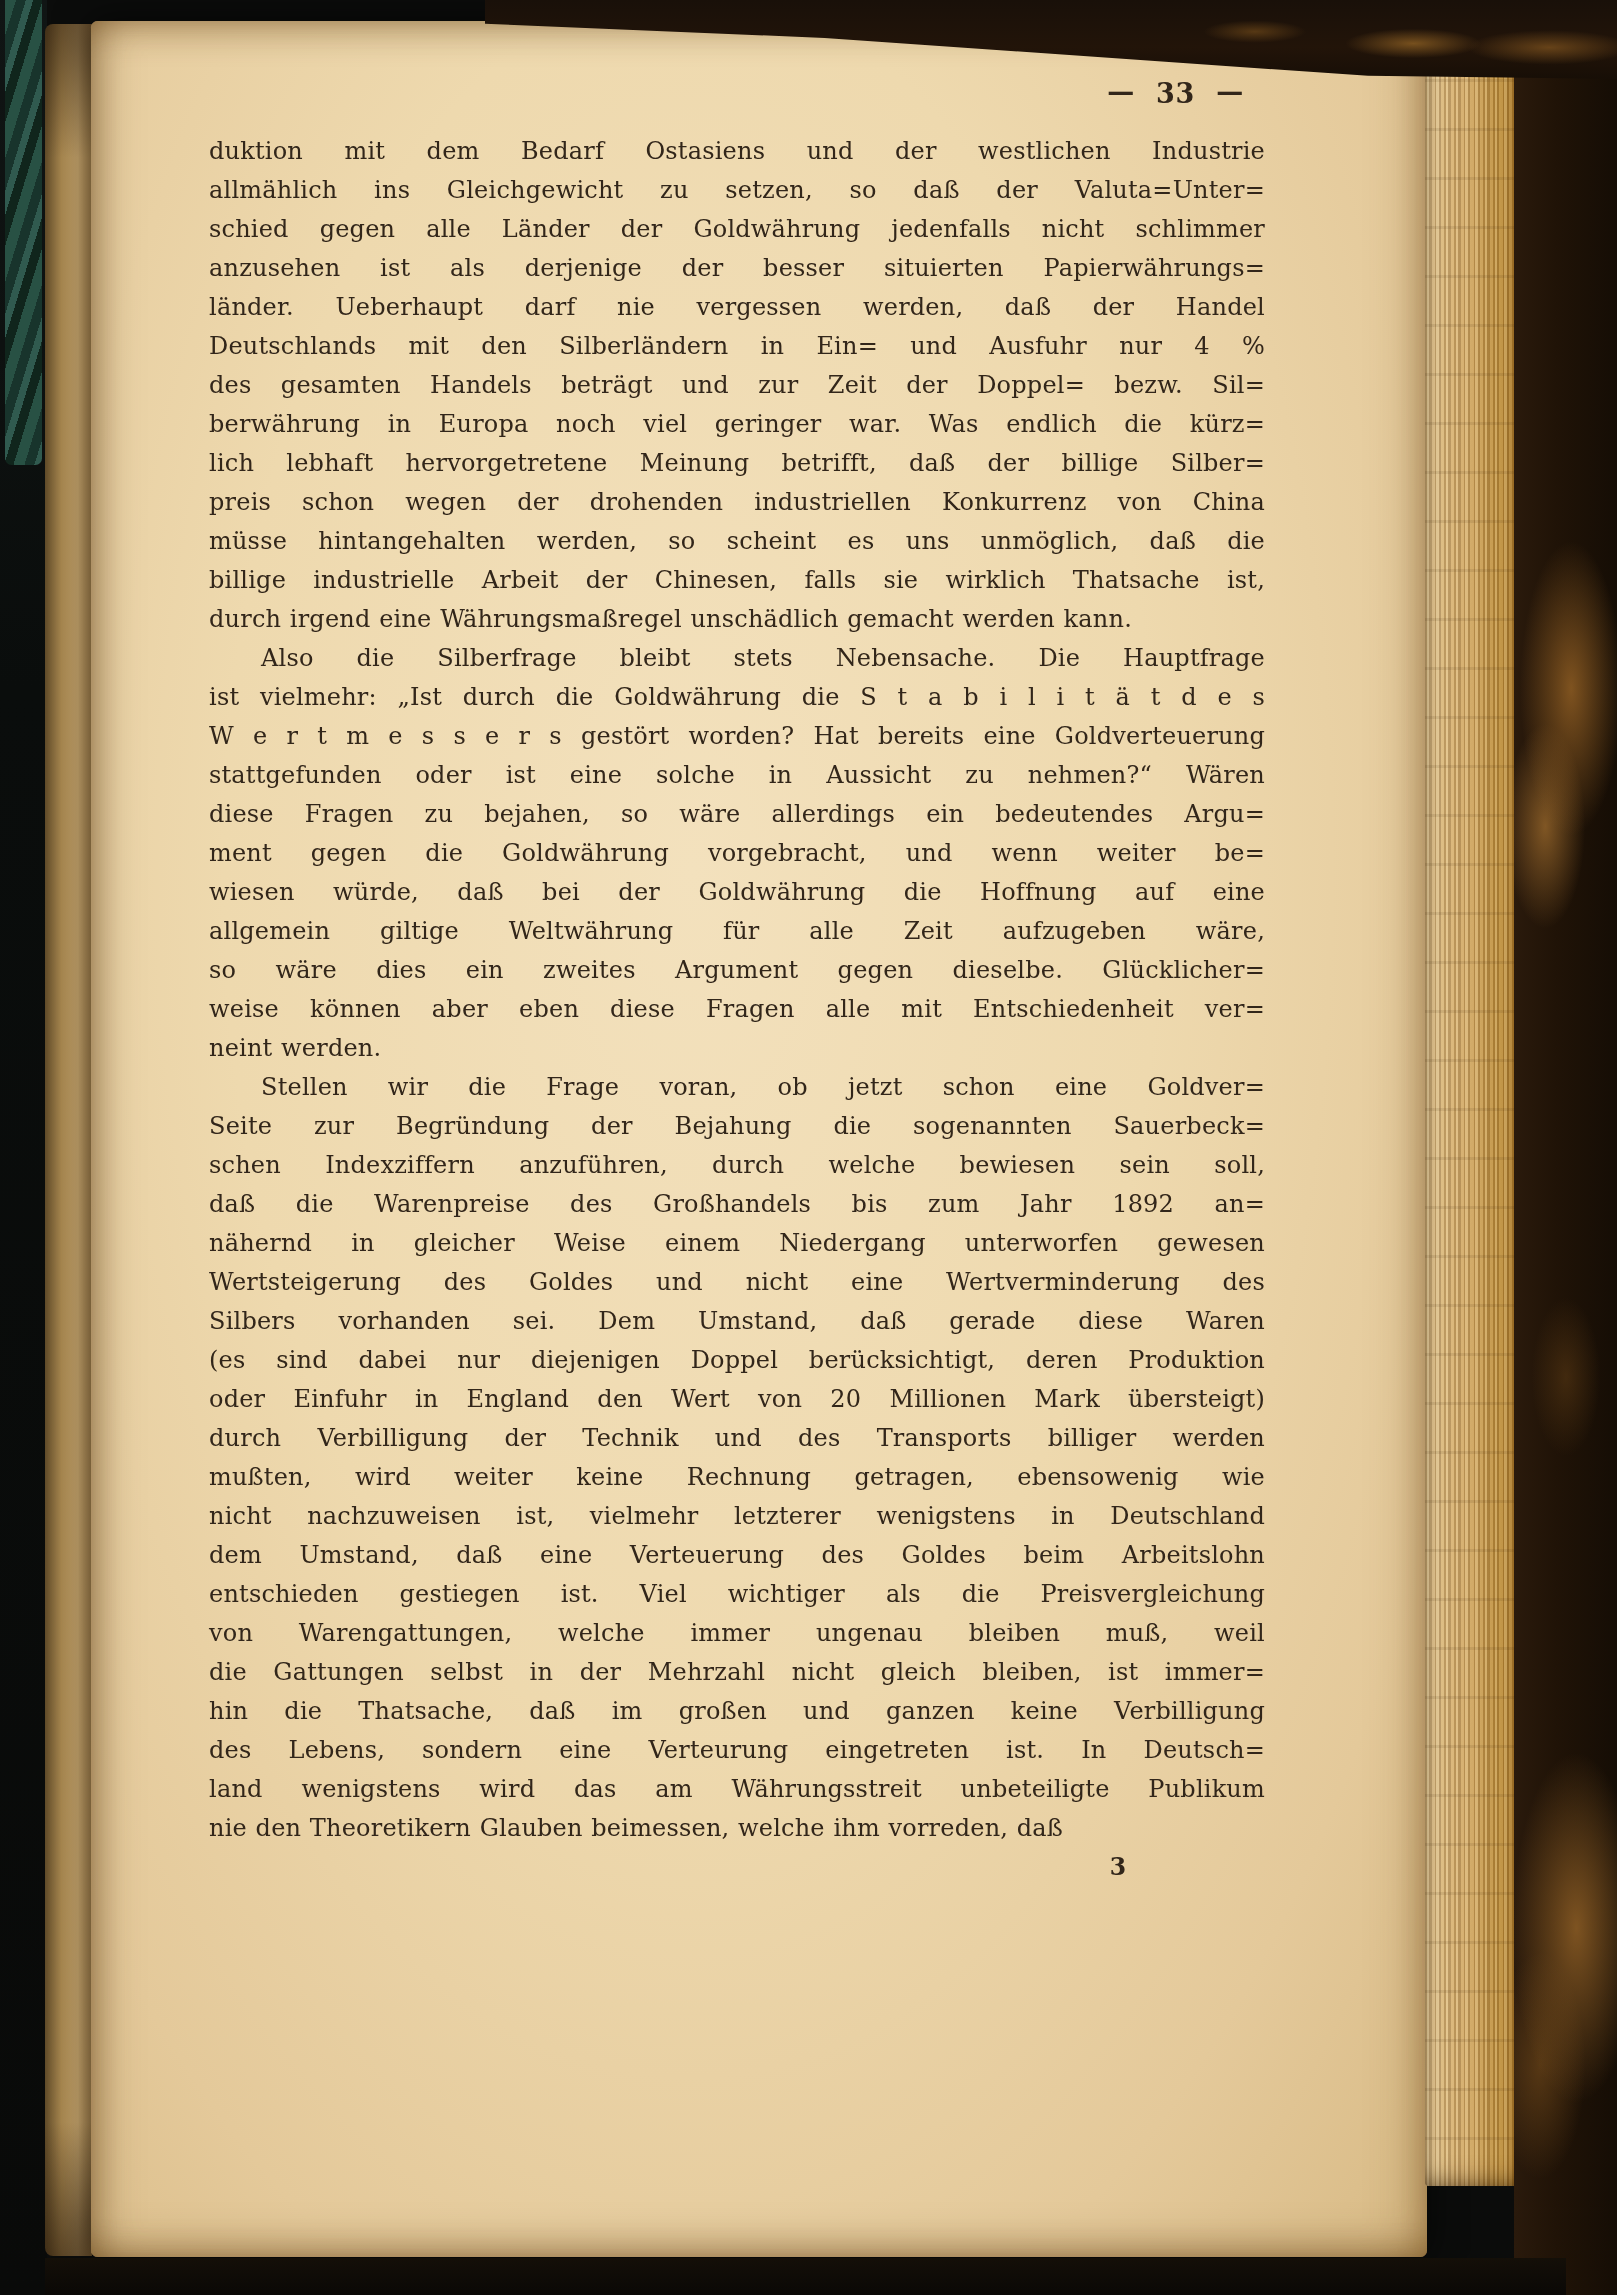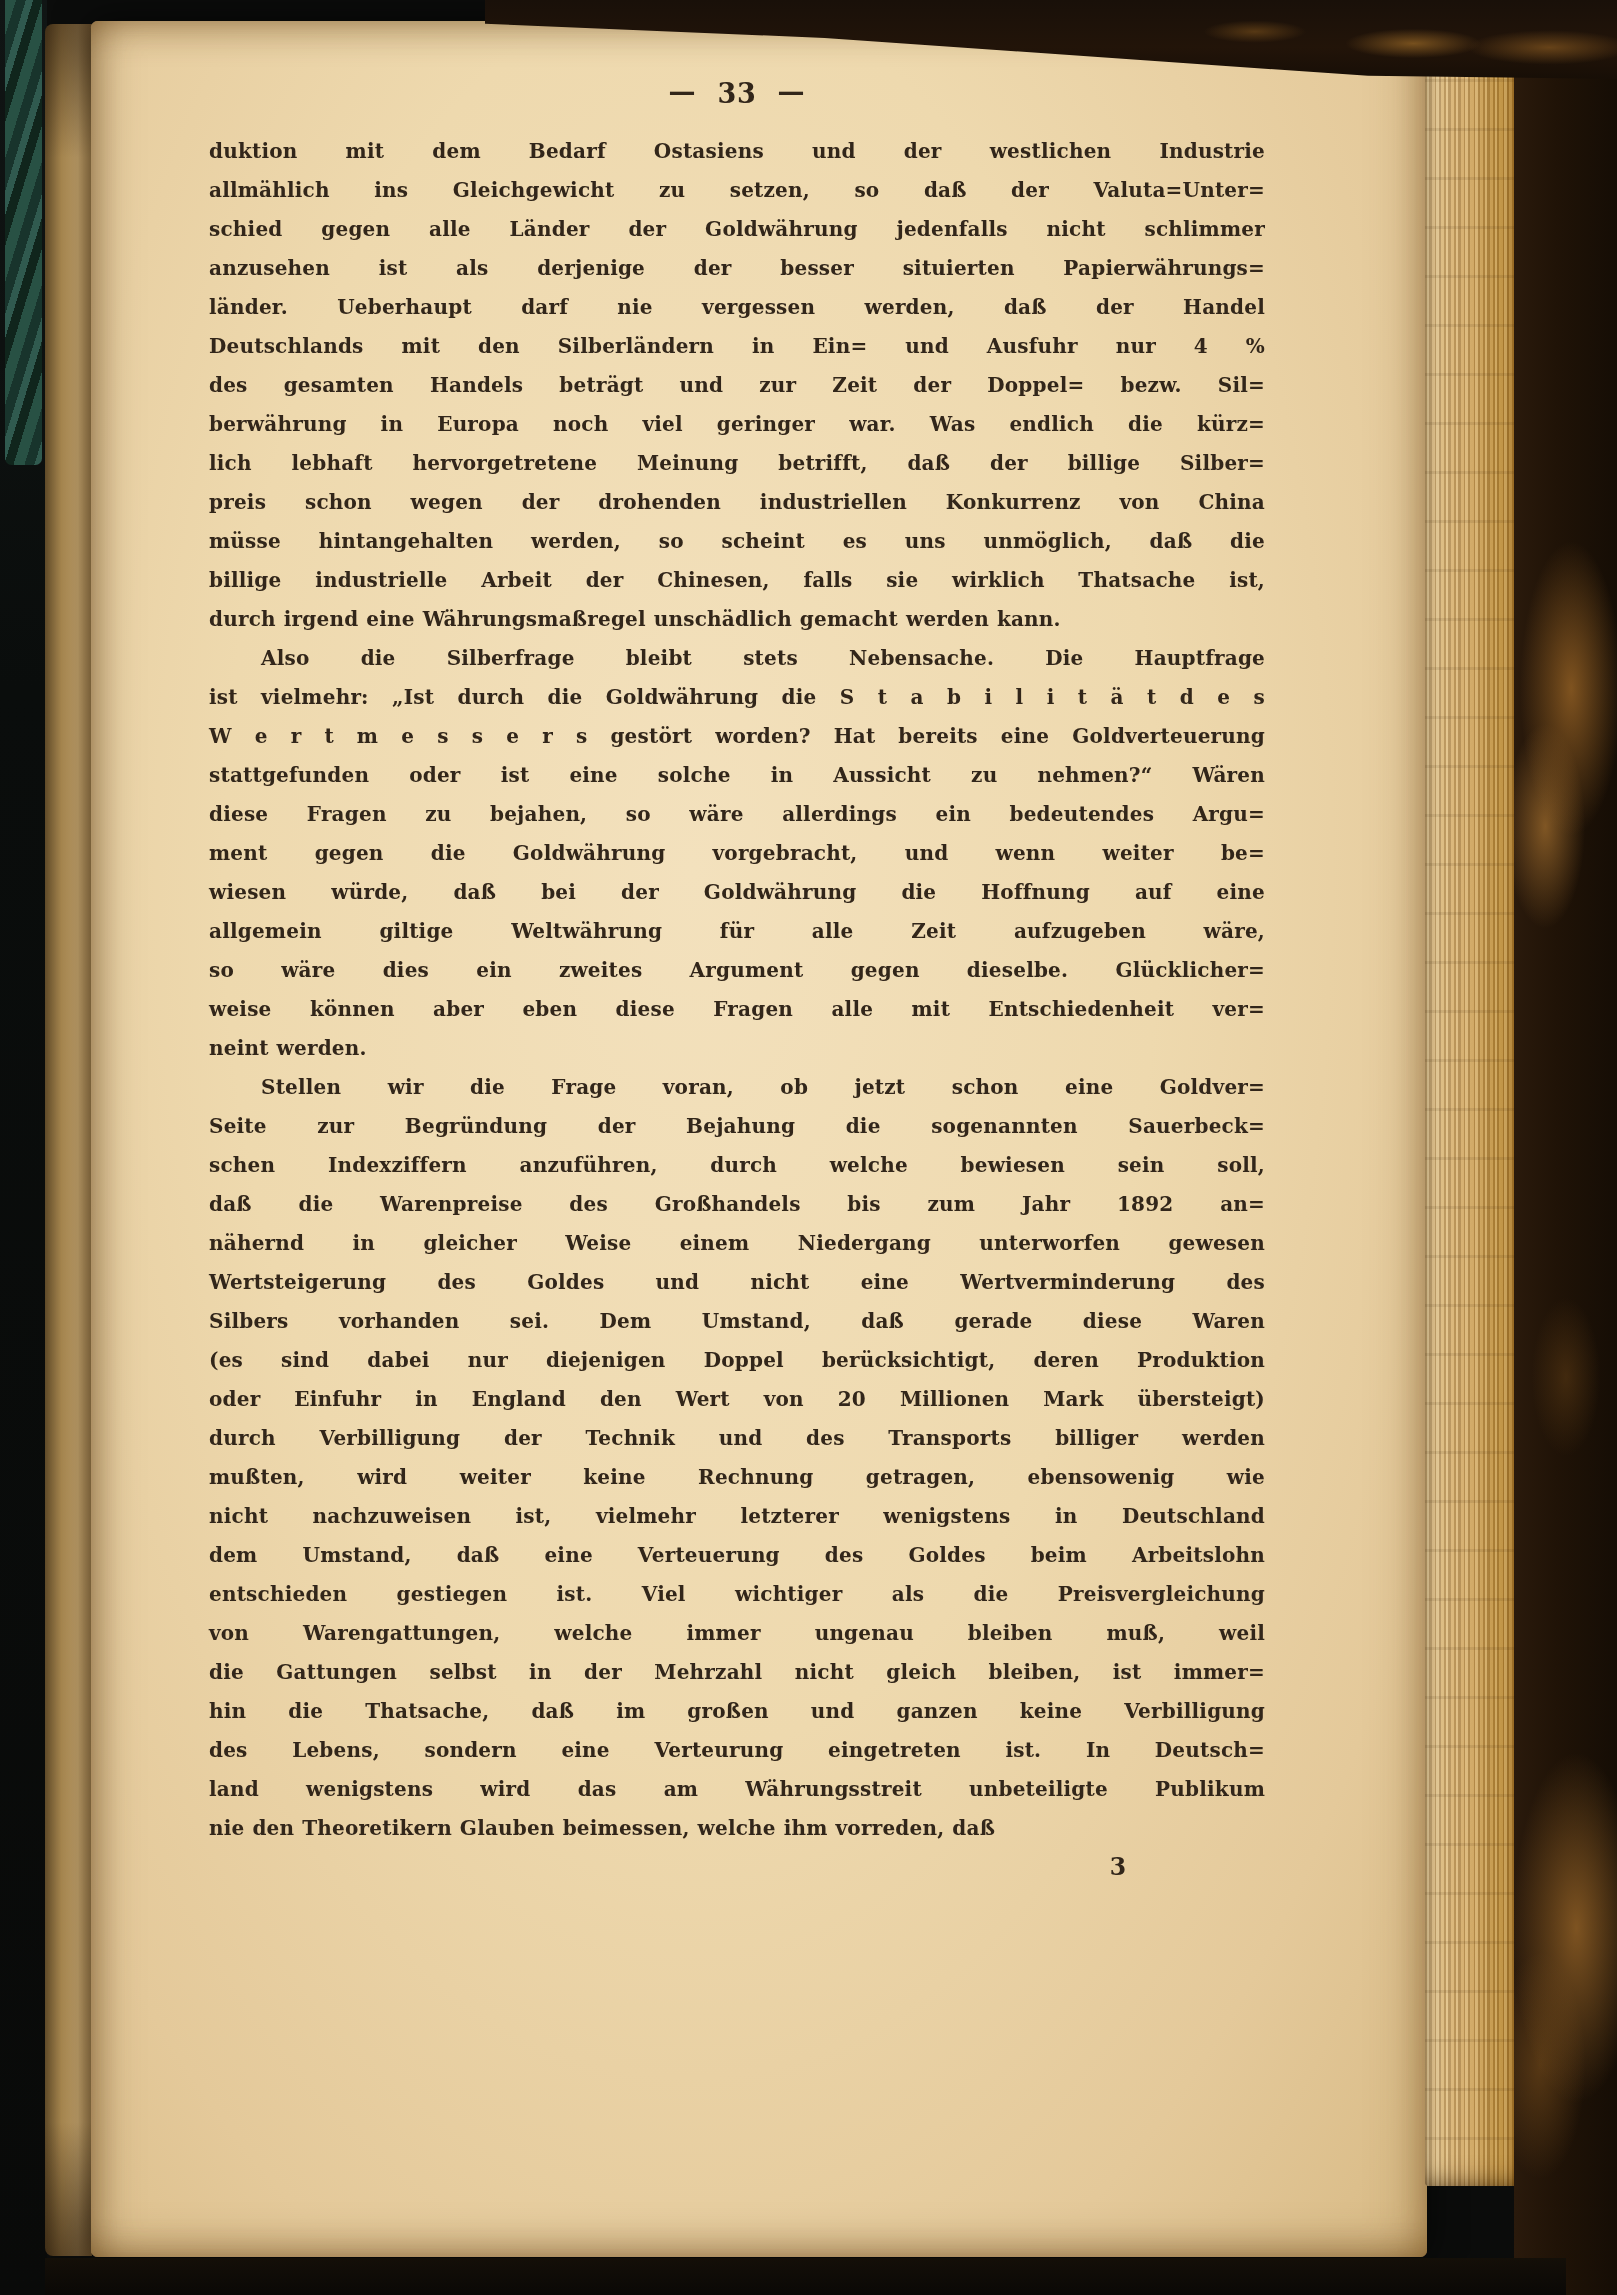--- a/index.html
+++ b/index.html
@@ -47,29 +47,29 @@
       inset -27.5px 0 49px -21px rgba(120, 82, 30, 0.5),
       inset 0 21px 40px -19.4px rgba(100, 65, 22, 0.45),
       inset 0 -24px 44px -21px rgba(100, 65, 22, 0.5),
       0 0 36px rgba(0,0,0,0.65);
   }
   .content {
     position: absolute; left: 118px; top: 53px; width: 1056px;
     color: var(--ink);
   }
   .page-header {
-    text-align: center;
+    text-align: right;
     font-size: 27px; font-weight: 700;
     height: 40px; line-height: 40px;
     margin-bottom: 18px;
     letter-spacing: 0.8px;
   }
   .page-header .dash { margin: 0 21px; position: relative; top: -2.4px; }
   .text-block {
-    font-size: 20px; font-weight: 700; line-height: 39px;
+    font-size: 24px; font-weight: 400; line-height: 39px;
     letter-spacing: 0.2px;
     word-spacing: 0.8px;
   }
   .line {
     text-align: justify;
     text-align-last: justify;
     white-space: nowrap;
     height: 39px; overflow: visible;
   }
   .line.last { text-align-last: left; white-space: normal; }

